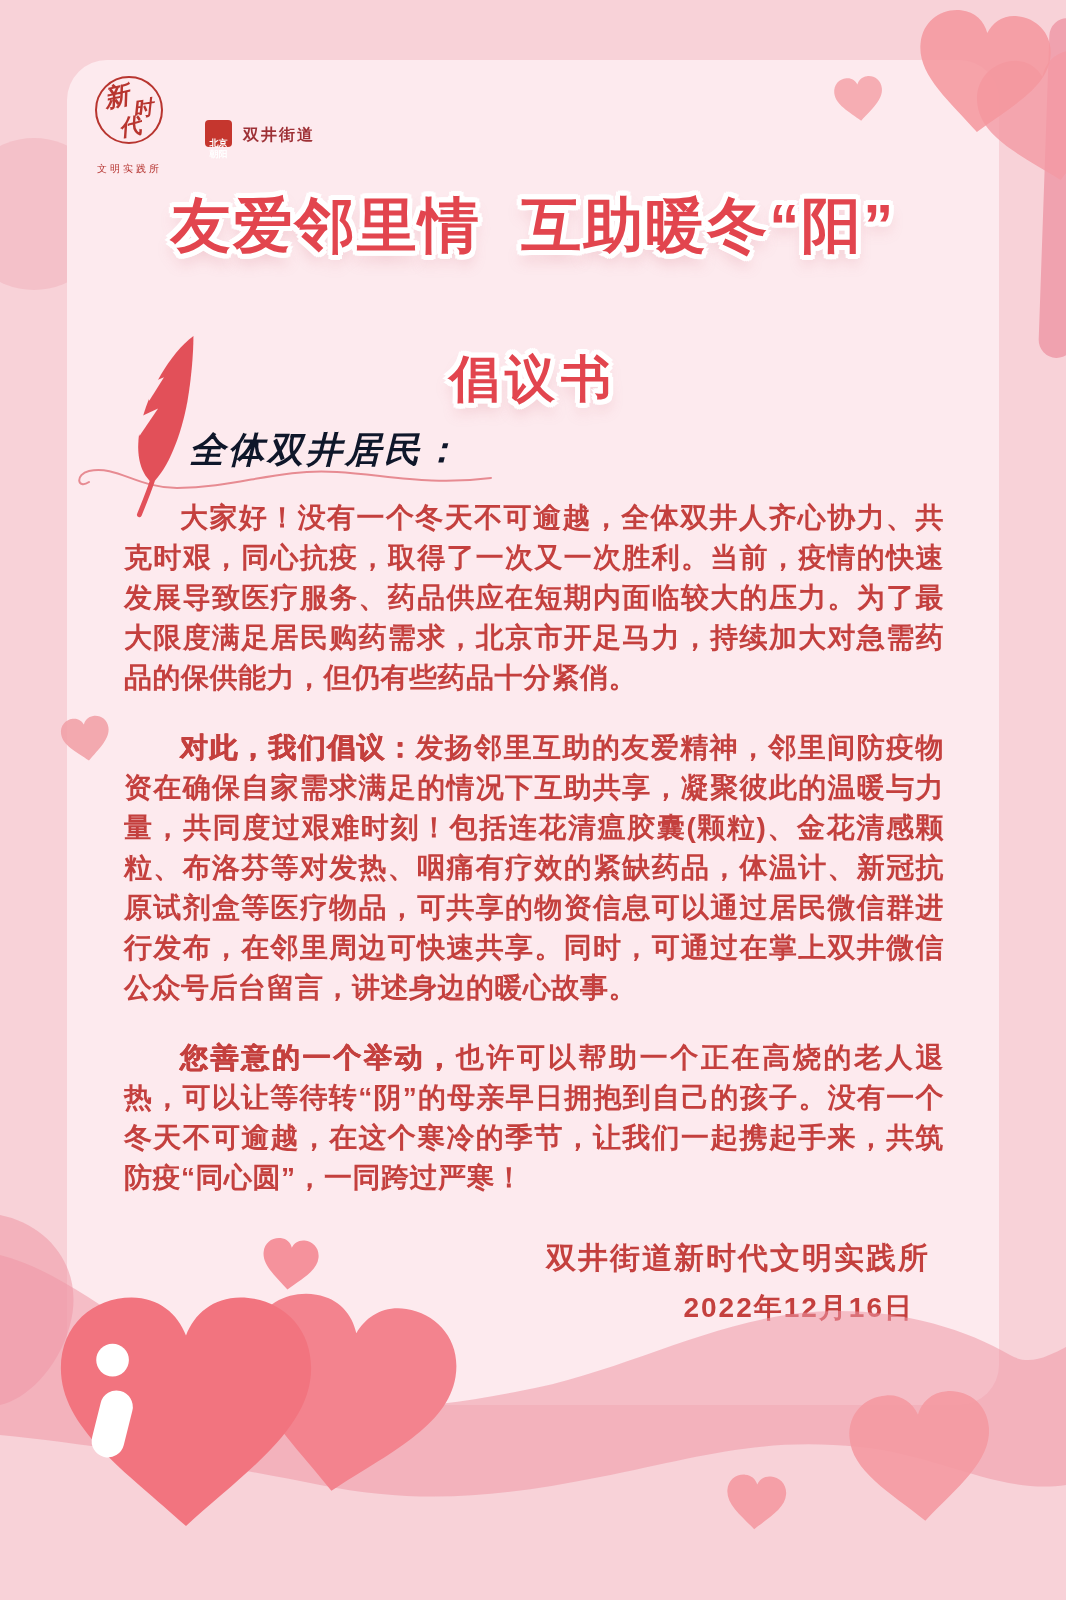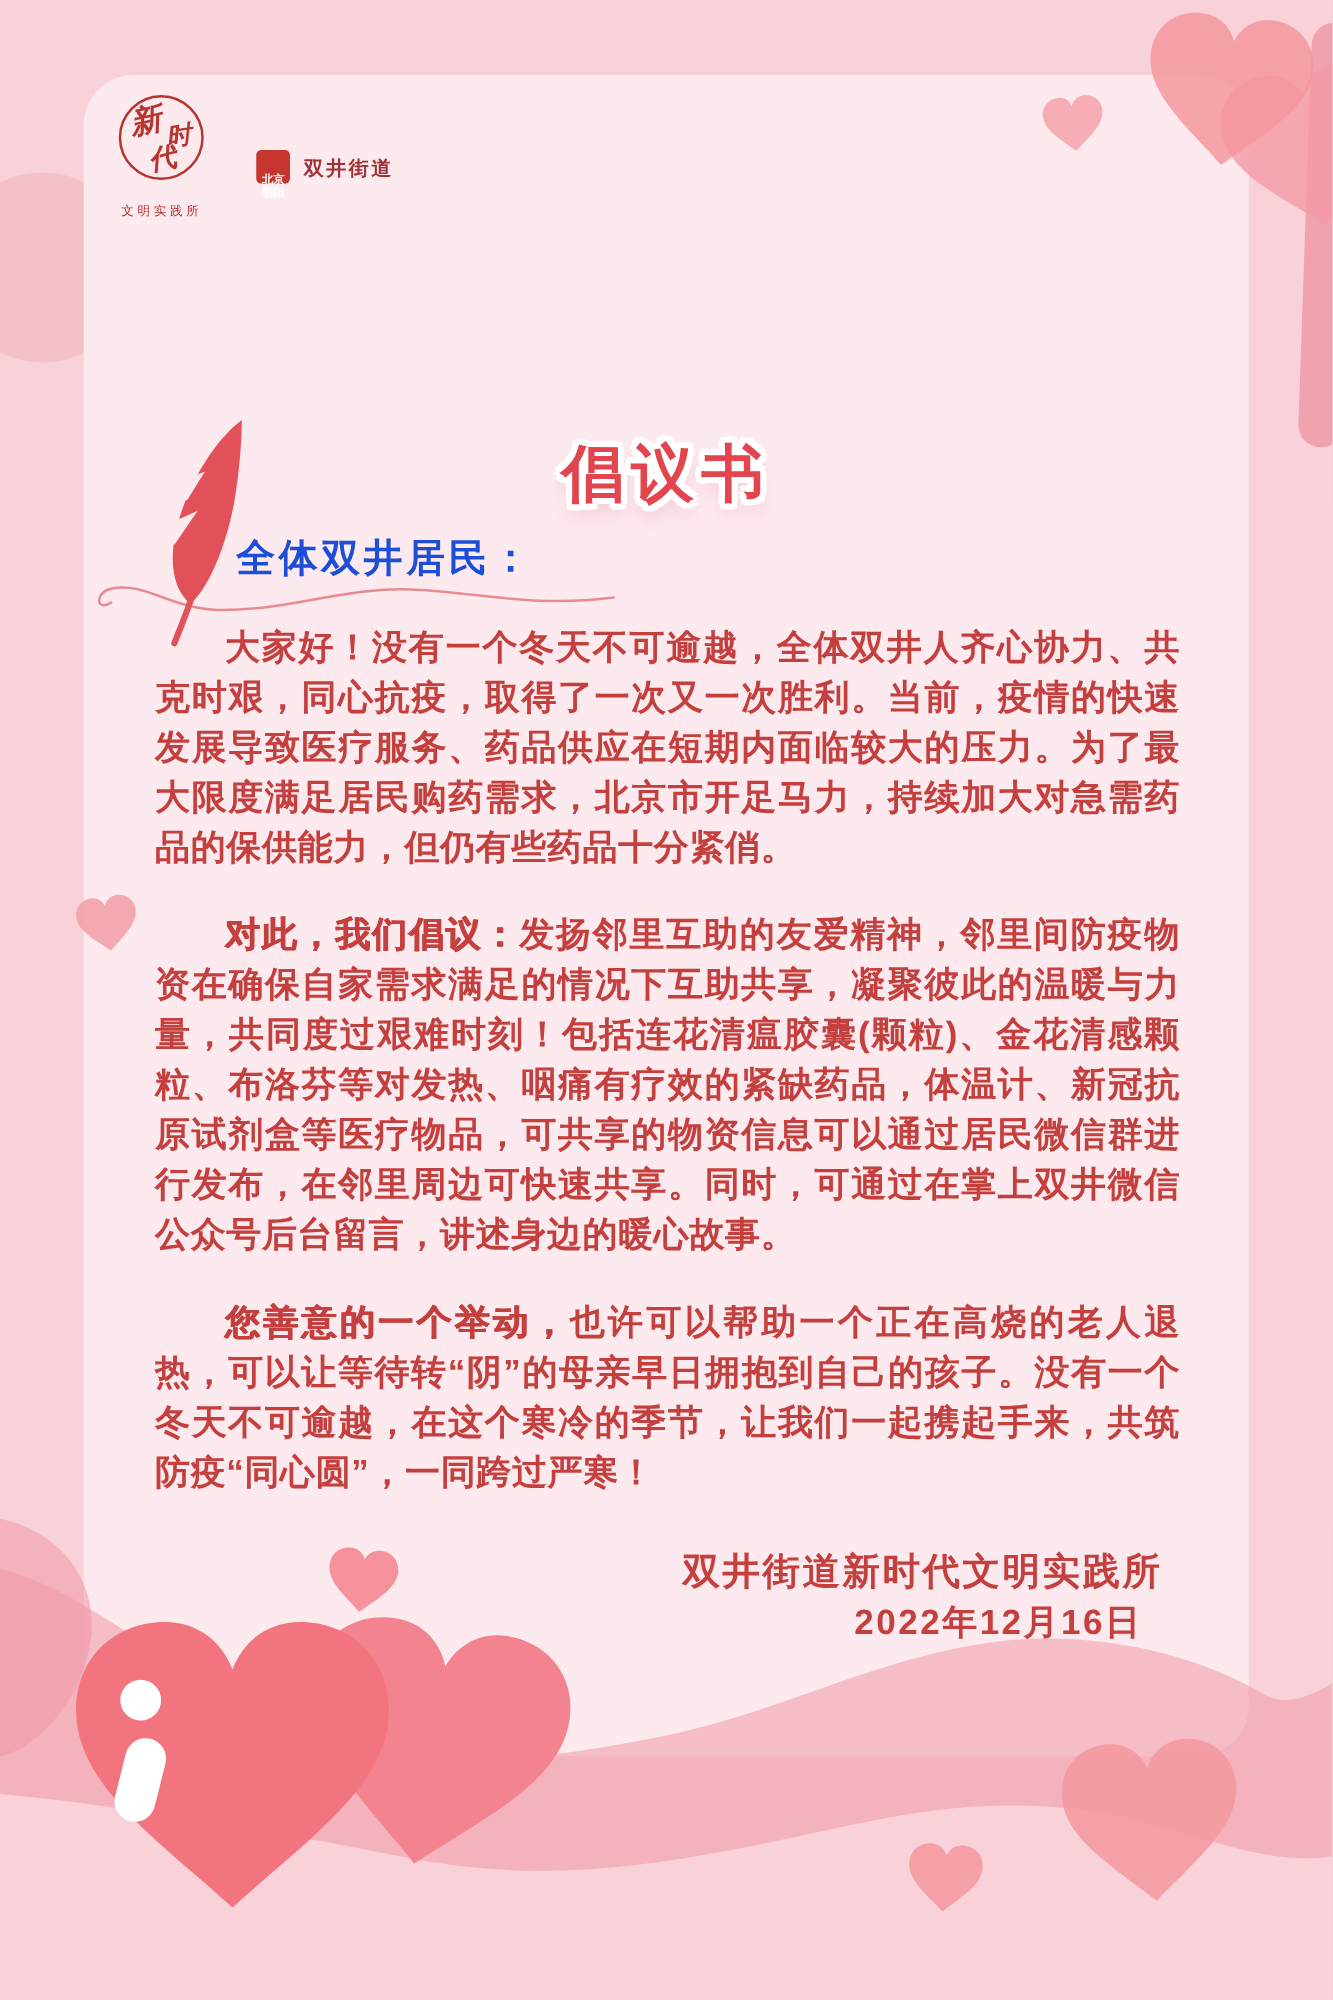--- a/index.html
+++ b/index.html
@@ -68,33 +68,33 @@
       0 10px 14px rgba(216,120,135,.35);
   }
   .title-main { top:126px; font-size:60px; letter-spacing:2px; word-spacing:22px; }
   .title-sub  { top:214px; font-size:50px; letter-spacing:4px; }
   .title-doc  { top:286px; font-size:50px; letter-spacing:6px; }
   
   .feather { position:absolute; left:42px; top:272px; width:108px; height:190px; z-index:3; }
   .flourish { position:absolute; left:6px; top:388px; width:430px; height:50px; }
   
   .salutation {
-    position:absolute; left:122px; top:366px; font-size:31px; font-weight:bold;
-    color:#1d4ed8; letter-spacing:3px;
+    position:absolute; left:122px; top:366px; font-size:36px; font-weight:bold;
+    color:#0f172a; letter-spacing:3px;font-style:italic;
   }
   .body-text {
     position:absolute; left:57px; top:438px; width:820px;
     font-size:28px; line-height:40px; font-weight:bold; color:#c4403e;
     text-align:justify;
   }
   .para { margin:0 0 30px 0; text-indent:2em; letter-spacing:0.5px; }
   .lead { text-shadow:0.6px 0 currentColor, -0.3px 0 currentColor; }
   .sig-block { margin-top:40px; text-align:right; }
   .signature { font-size:30px; font-weight:bold; letter-spacing:2px; padding-right:14px;font-family:Liberation Serif, serif; }
-  .date { font-size:28px; font-weight:bold; letter-spacing:2px; padding-right:30px; }
+  .date { font-size:28px; font-weight:bold; letter-spacing:2px; padding-right:30px; margin-top:10px; }
 </style>
 </head>
 <body>
 
 <div class="poster">
 
   <div class="bg-circle-left"></div>
   <div class="edge-band-right"></div>
 
   <div class="card">
@@ -106,20 +106,21 @@
         <span class="lc-3">代</span>
       </div>
       <div class="logo-caption">文明实践所</div>
       <div class="seal">
         <div>北京</div>
         <div>朝阳</div>
       </div>
       <div class="org-name">双井街道</div>
     </div>
 
+    <div class="title-line title-main outline">友爱邻里情 互助暖冬“阳”</div>
     <div class="title-line title-doc outline">倡议书</div>
 
     <div class="feather">
       <svg viewBox="0 0 110 190">
         <path d="M86,4 C62,22 40,60 32,96 C27,121 30,142 44,154 C60,140 74,104 80,70 C84,46 86,22 86,4 Z" fill="#e25059"></path>
         <path d="M28,88 L50,78 L31,106 Z" fill="#fdeaee"></path>
         <path d="M37,54 L56,46 L41,70 Z" fill="#fdeaee"></path>
         <path d="M44,152 C40,164 35,176 31,186" stroke="#e25059" stroke-width="5" fill="none" stroke-linecap="round"></path>
       </svg>
     </div>

